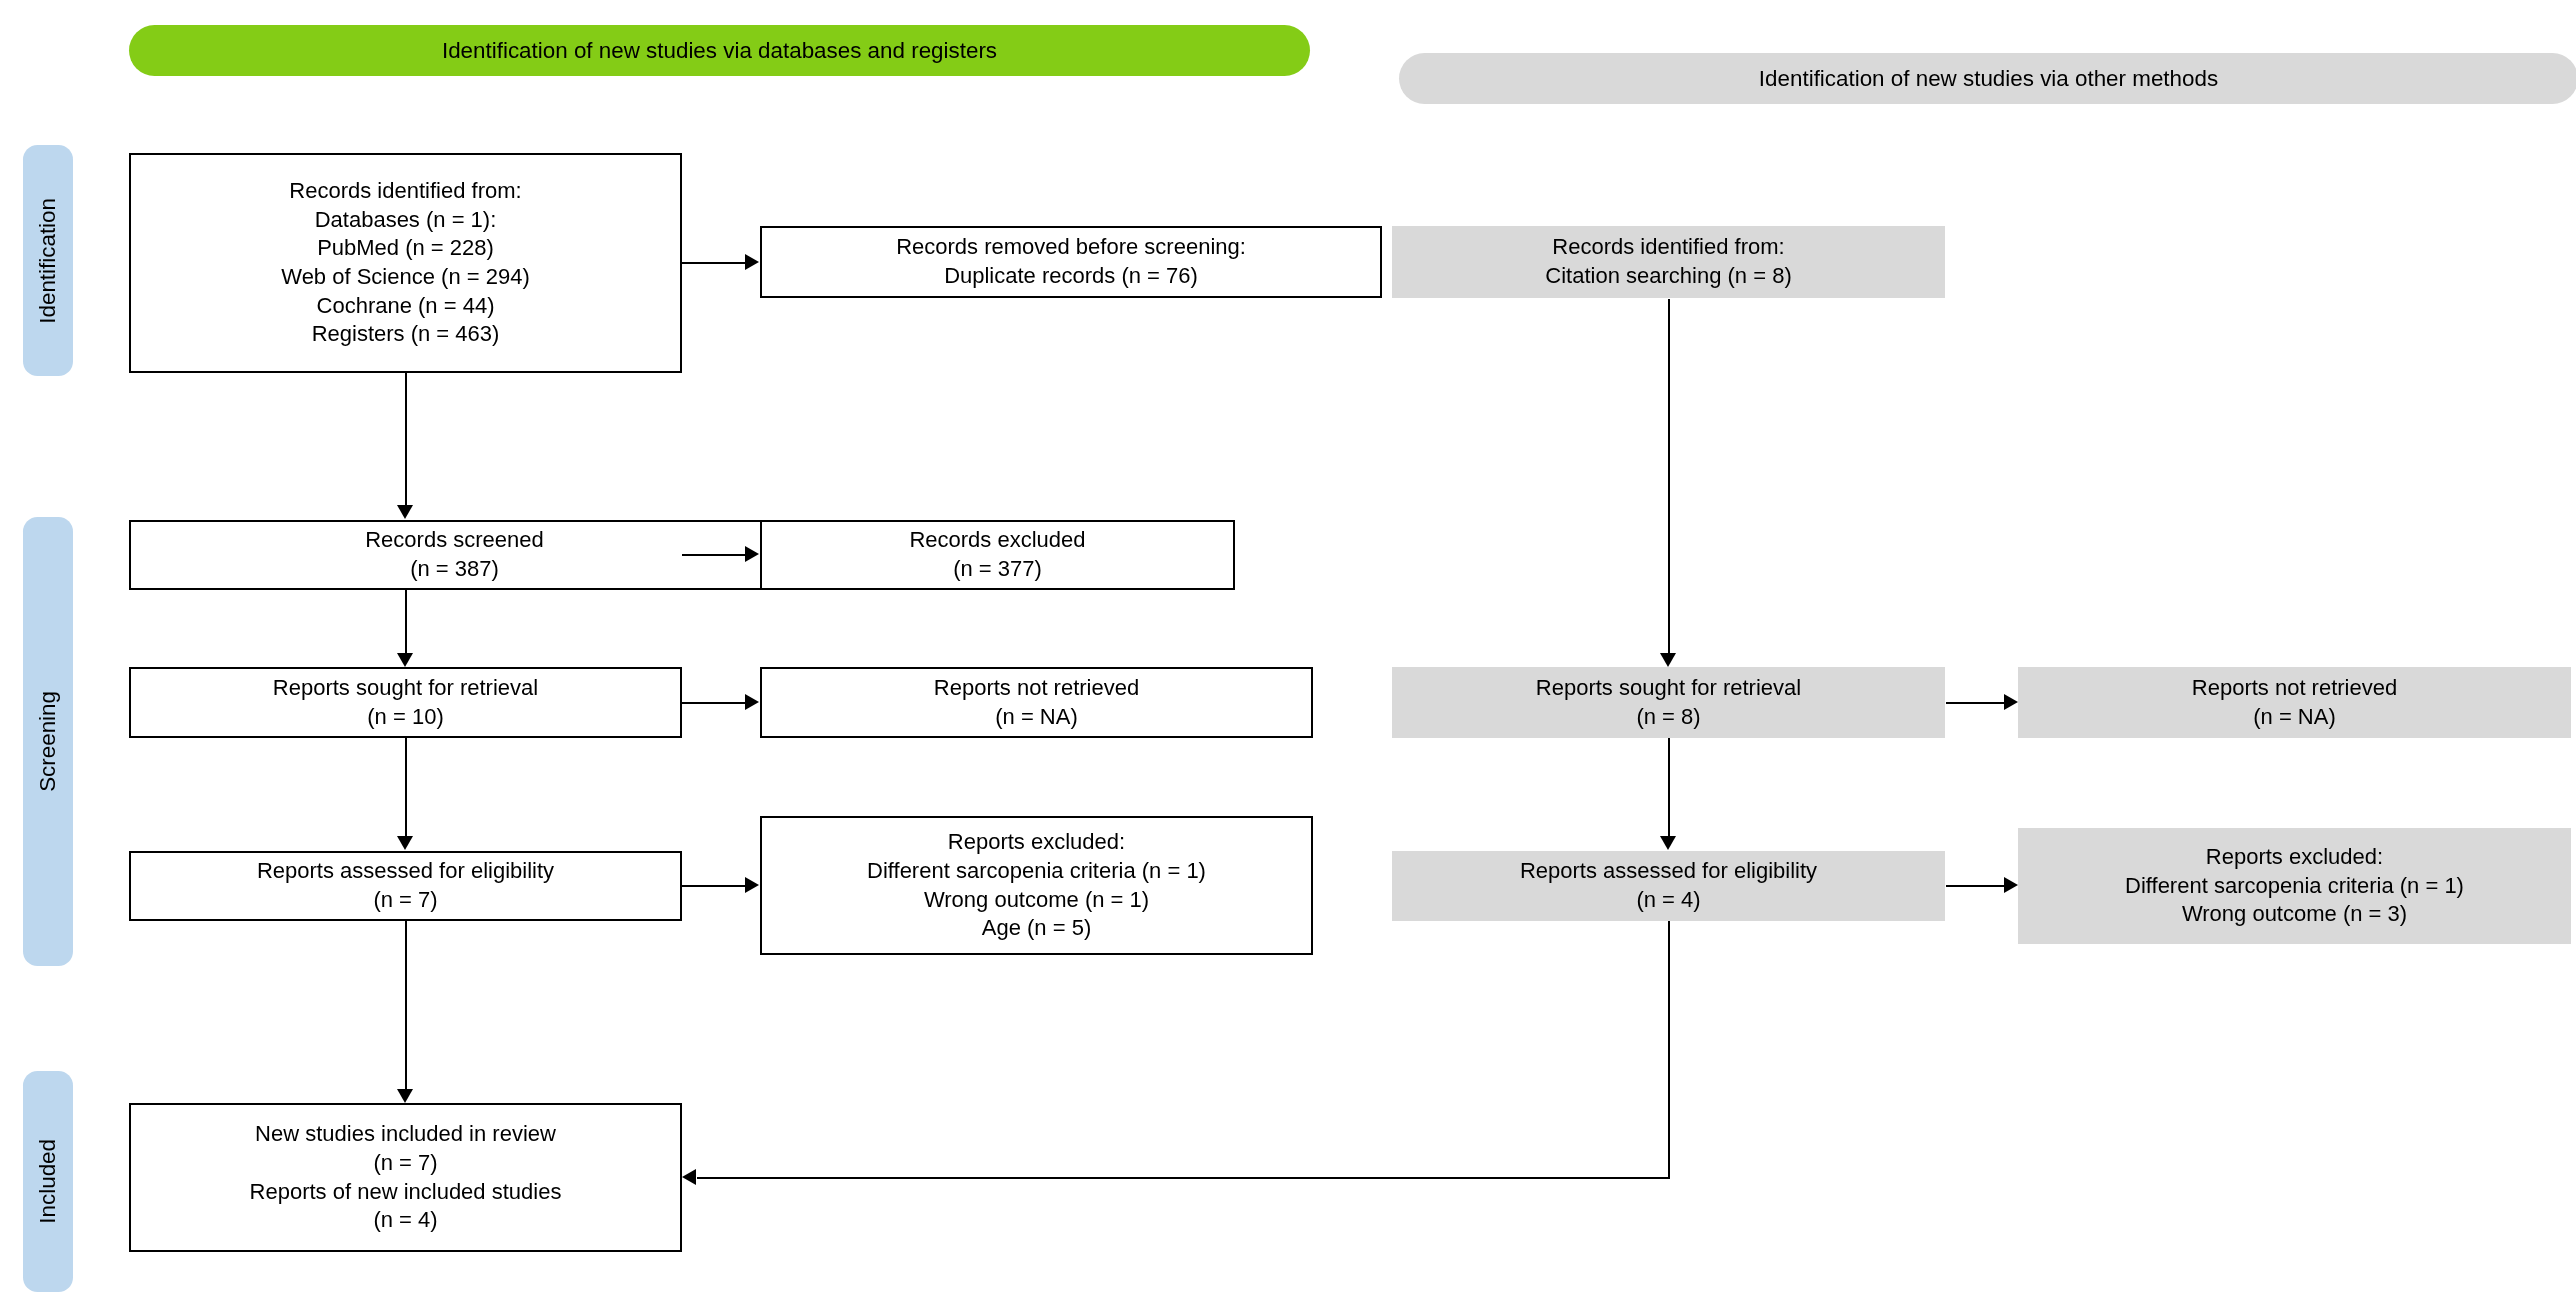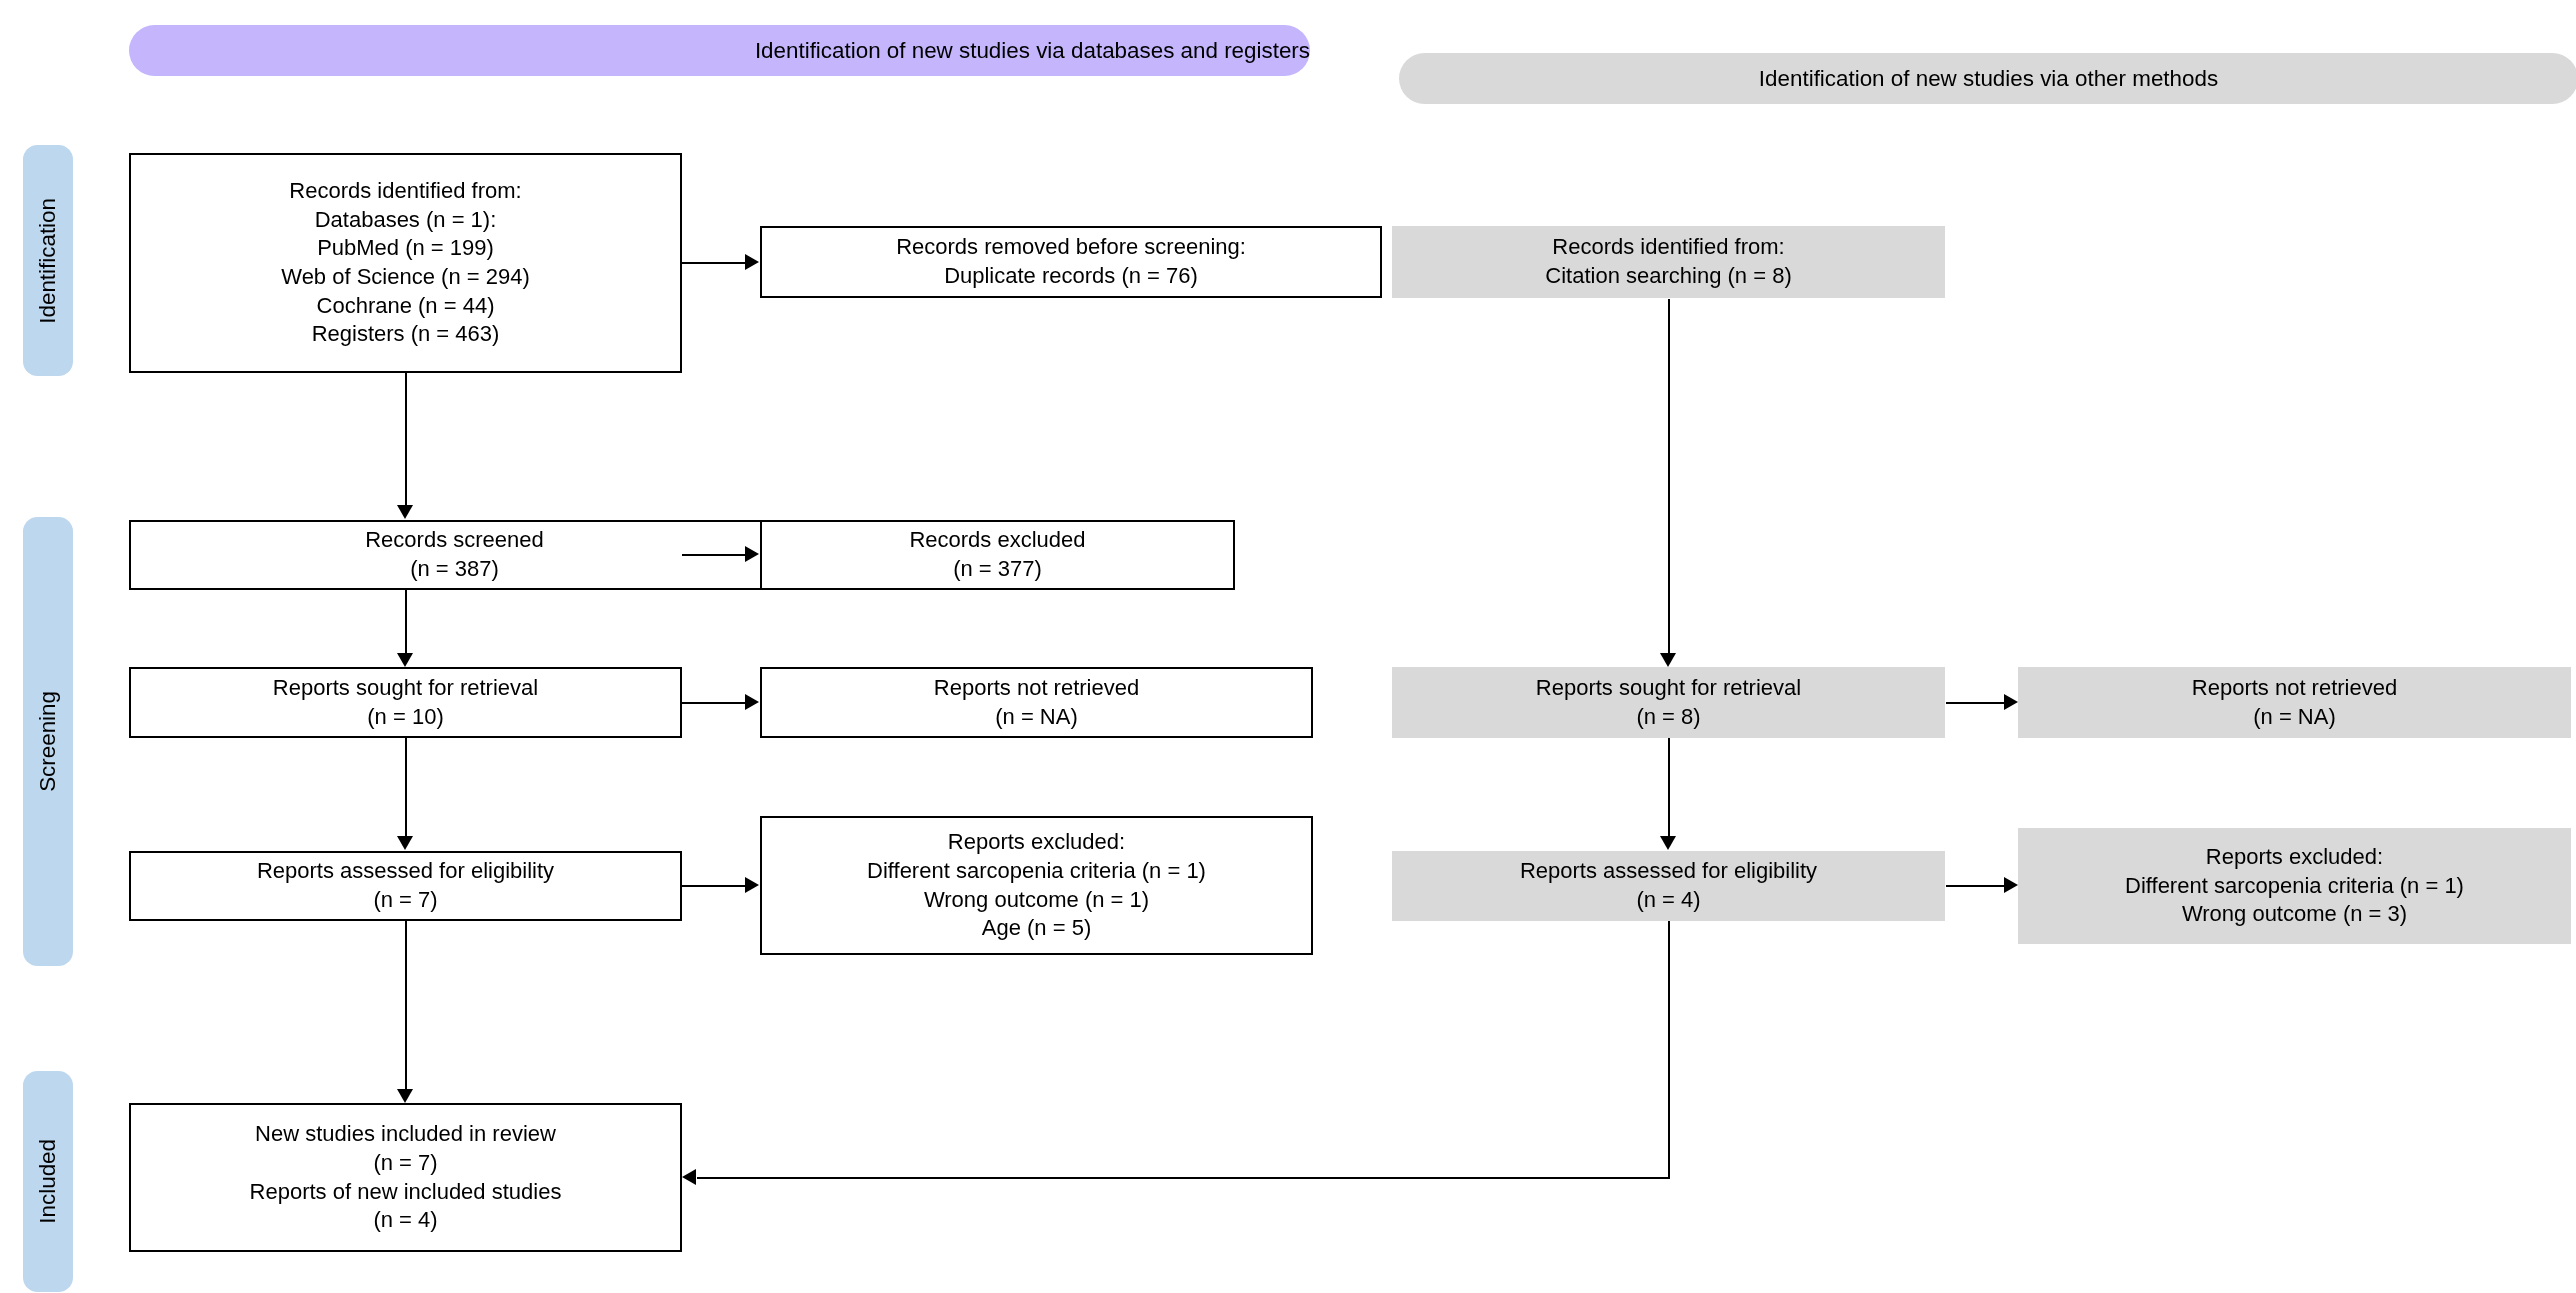--- a/index.html
+++ b/index.html
@@ -5,21 +5,21 @@
   * { margin:0; padding:0; box-sizing:border-box; }
   html,body { width:2576px; height:1294px; background:#ffffff;
               font-family:"Liberation Sans", sans-serif; color:#000; }
   body { position:relative; overflow:hidden; }
 
   .banner {
     position:absolute; height:51px; border-radius:26px;
     display:flex; align-items:center; justify-content:center;
     font-size:22.4px;
   }
-  .banner.orange { background:#c4b5fd;justify-content:flex-end; }
+  .banner.orange { background:#84cc16; }
   .banner.gray   { background:#D9D9D9; }
 
   .stage {
     position:absolute; width:50px; background:#BDD7EE; border-radius:14.5px;
     display:flex; align-items:center; justify-content:center;
   }
   .stage span {
     writing-mode:vertical-rl; transform:rotate(180deg);
     font-size:22.4px; white-space:nowrap;
   }
@@ -57,21 +57,21 @@
 <div class="stage" style="left:23px; top:517px; height:449px;">
   <span>Screening</span>
 </div>
 <div class="stage" style="left:23px; top:1071px; height:221px;">
   <span>Included</span>
 </div>
 
 <div class="box white" style="left:129px; top:153px; width:553px; height:220px;">
   <div>Records identified from:</div>
   <div>Databases (n = 1):</div>
-  <div>PubMed (n = 199)</div>
+  <div>PubMed (n = 228)</div>
   <div>Web of Science (n = 294)</div>
   <div>Cochrane (n = 44)</div>
   <div>Registers (n = 463)</div>
 </div>
 
 <div class="box white" style="left:760px; top:226px; width:622px; height:72px;">
   <div>Records removed before screening:</div>
   <div>Duplicate records (n = 76)</div>
 </div>
 

